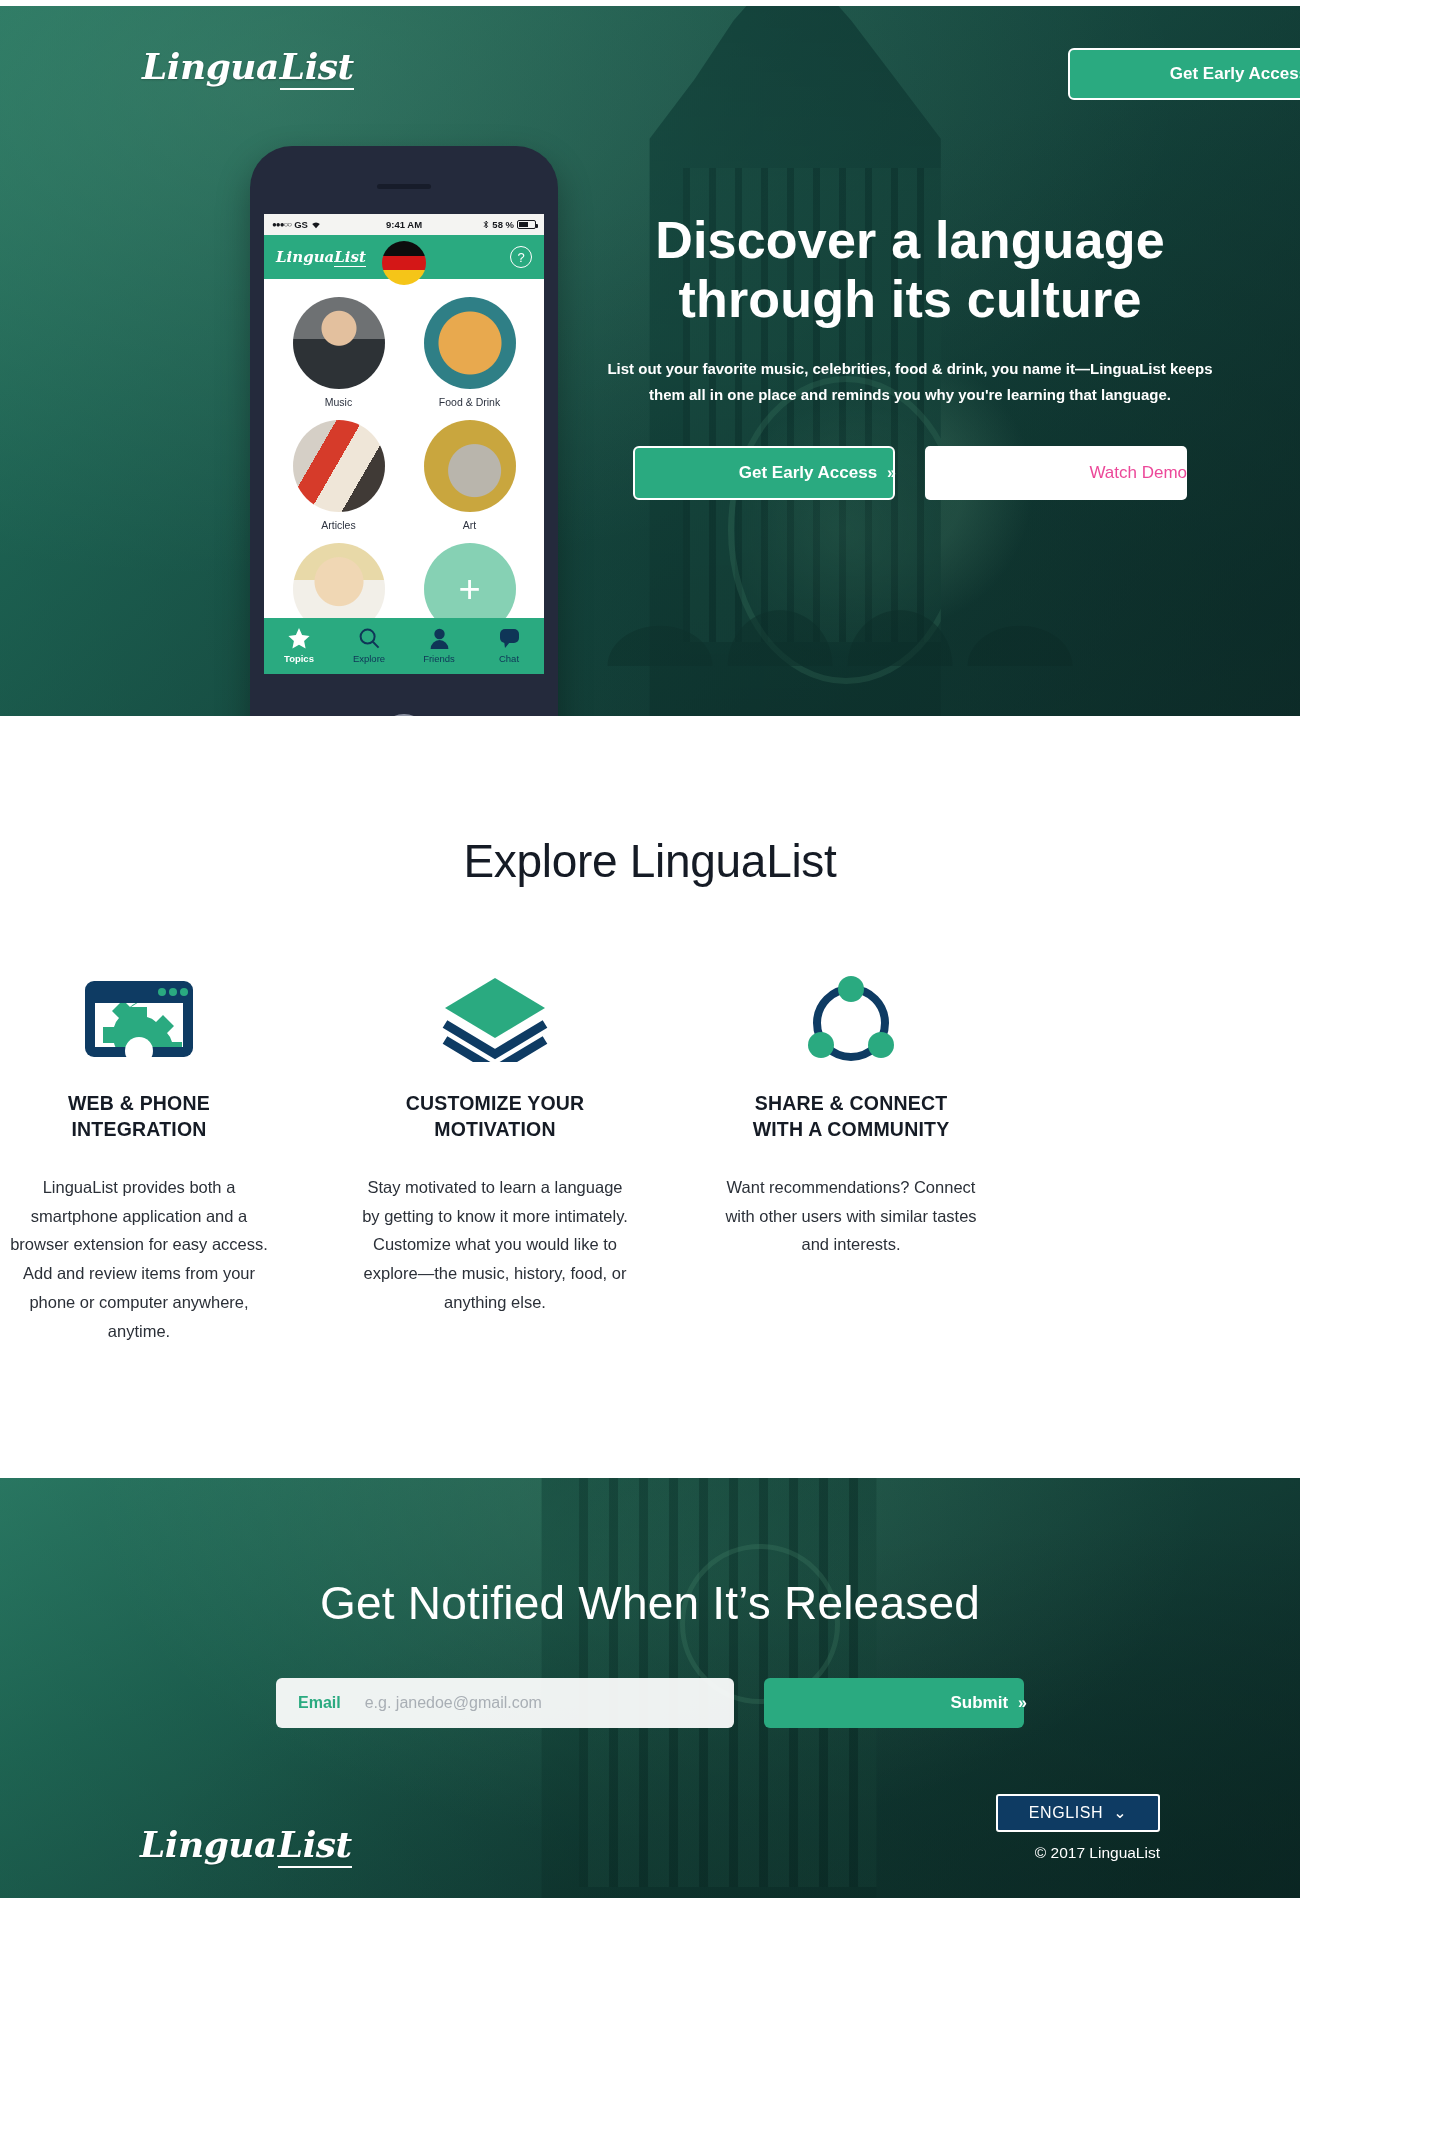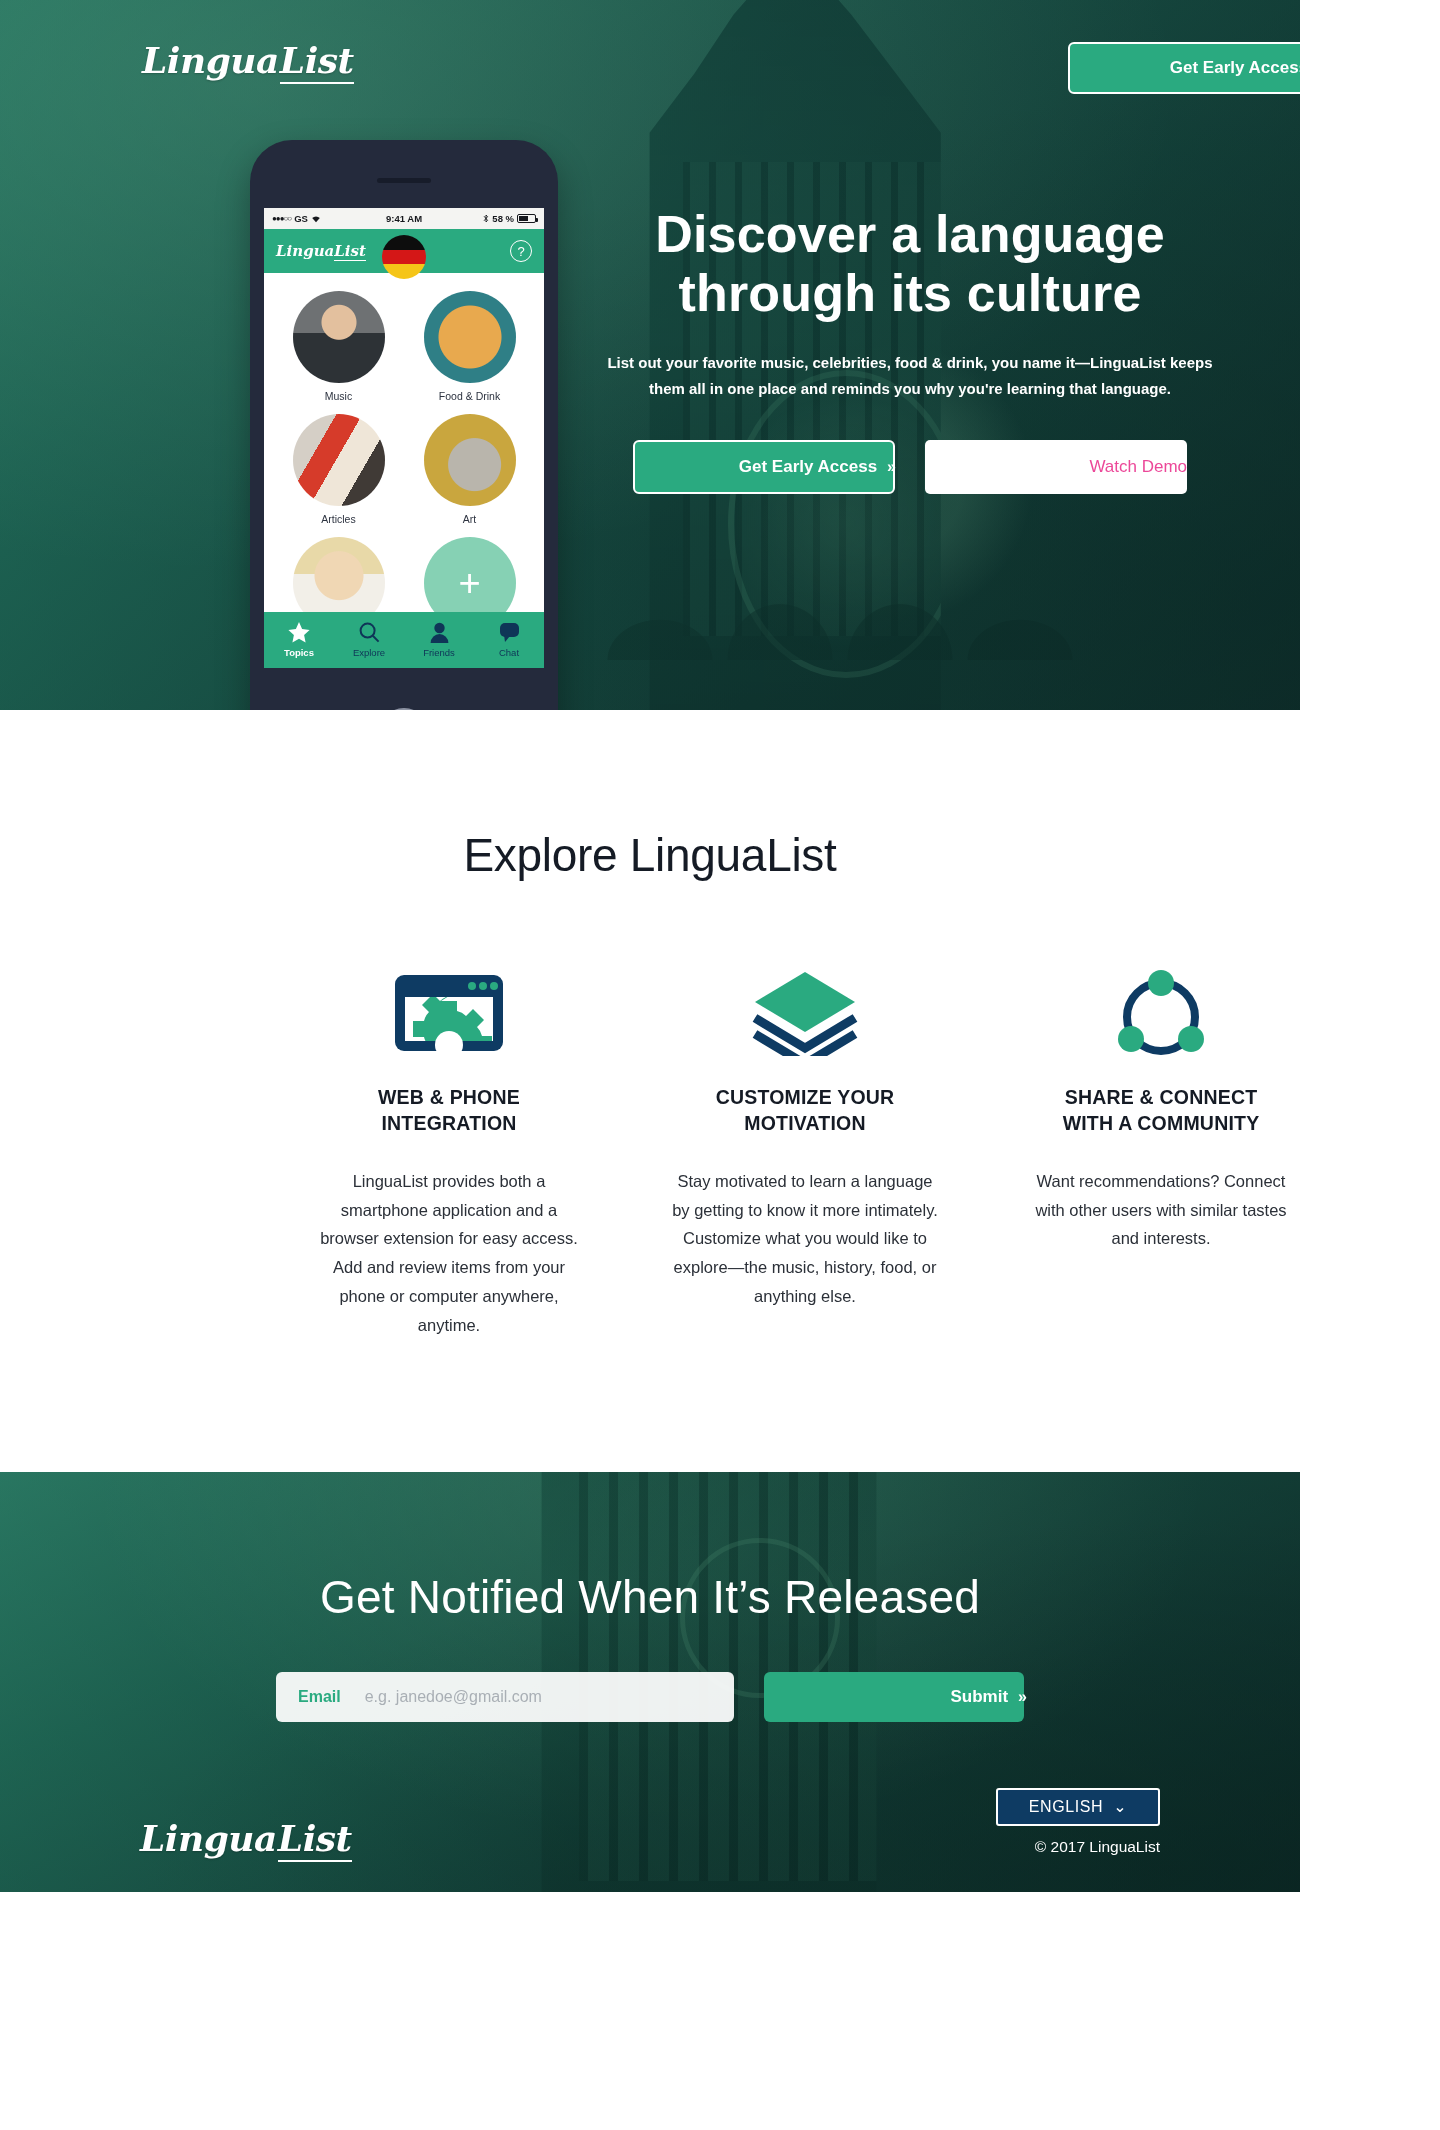--- a/index.html
+++ b/index.html
@@ -4,21 +4,21 @@
 <title>LinguaList</title>
 <style>
   * { box-sizing: border-box; margin: 0; padding: 0; }
   html, body { width: 1440px; }
   body {
     font-family: "Liberation Sans", sans-serif;
     background: #ffffff;
     color: #151b25;
     -webkit-font-smoothing: antialiased;
   }
-  .page { width: 1300px; position: relative; overflow: hidden; }
+  .page { width: 1300px; position: relative; overflow: hidden; margin-top: 6px; }
 
   
   .hero {
     position: relative;
     width: 1440px;
     height: 710px;
     overflow: hidden;
     background: #17493f;
   }
   .hero-photo {
@@ -283,21 +283,21 @@
   .features h2 {
     font-size: 46px;
     font-weight: 400;
     color: #151b25;
     letter-spacing: -0.3px;
     text-align: center;
   }
   .feature-row {
     margin-top: 84px;
     display: flex;
-    justify-content: flex-end;
+    justify-content: flex-start;
     gap: 78px;
   }
   .feature {
     width: 278px;
     text-align: center;
   }
   .feature-icon { height: 92px; display: flex; align-items: center; justify-content: center; }
   .feature h3 {
     margin-top: 26px;
     font-size: 19.5px;

